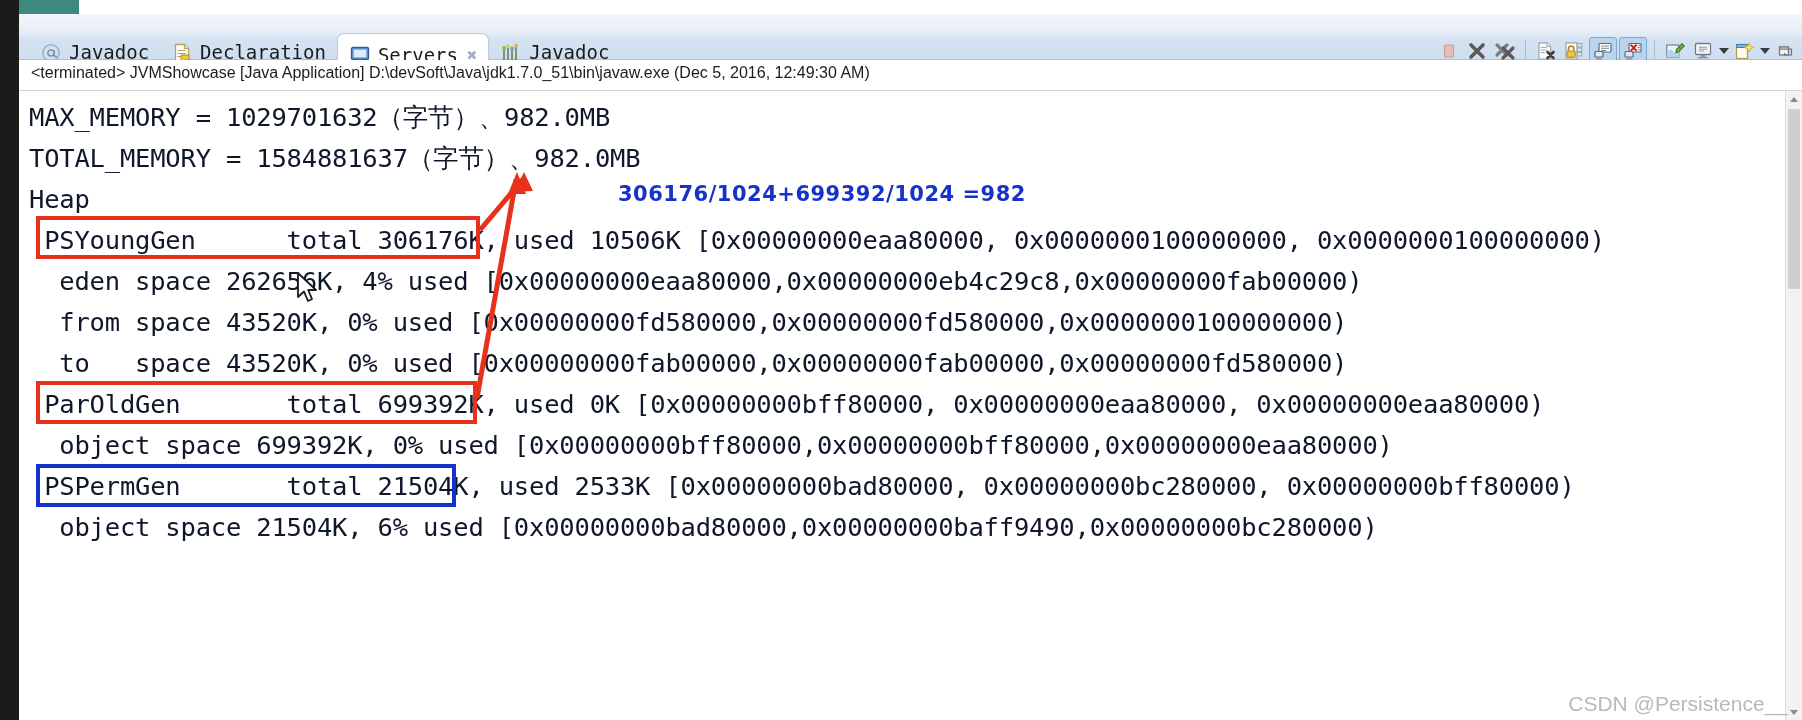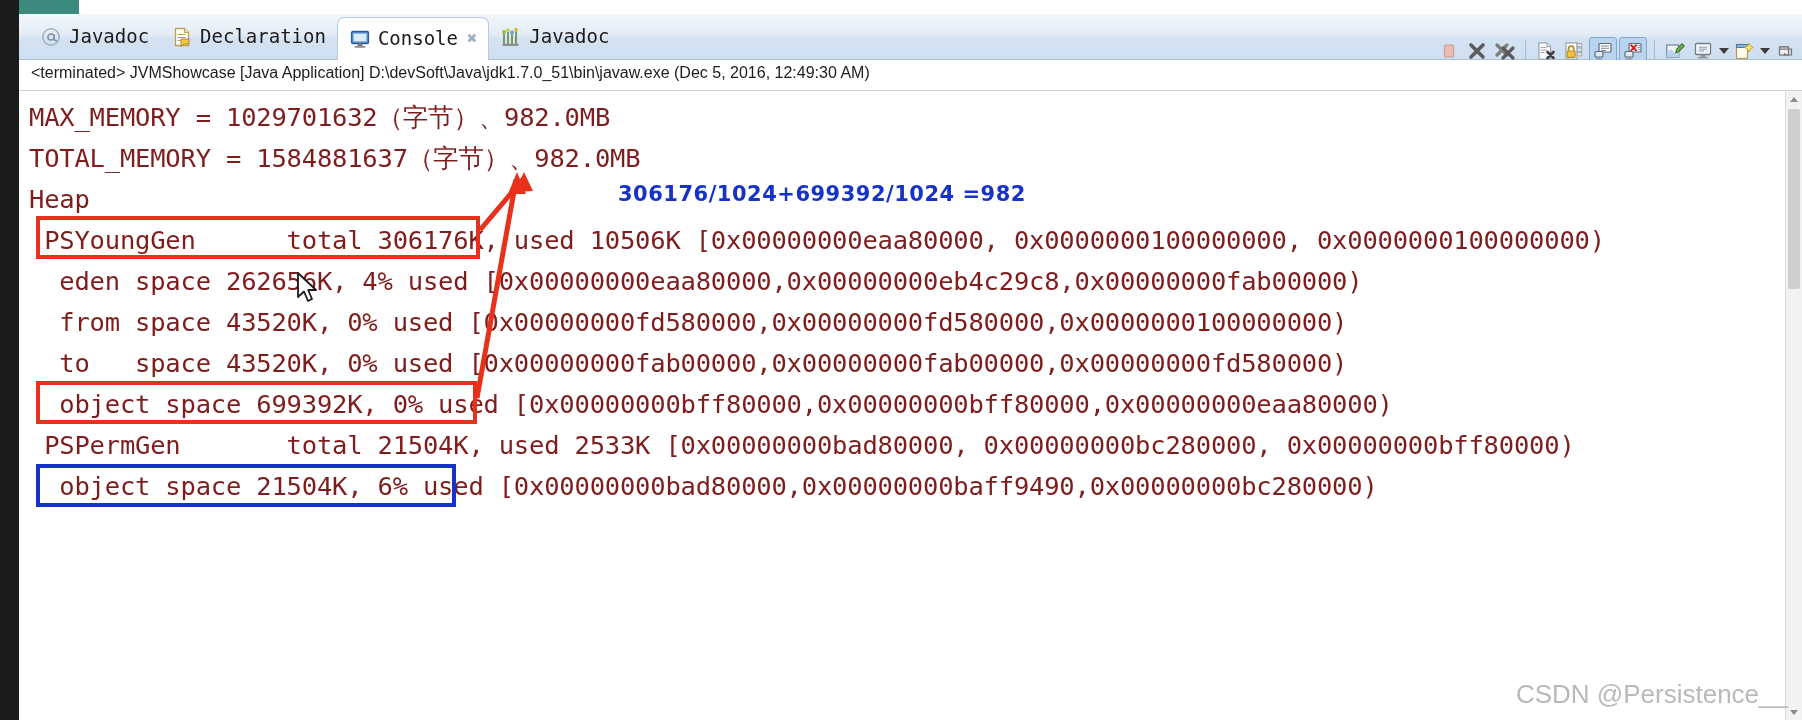--- a/index.html
+++ b/index.html
@@ -24,21 +24,21 @@
     background:#3c8a7e;
   }
 
   
   .tabbar{
     position:absolute;left:19px;top:14px;right:0;height:45px;
     background:linear-gradient(to bottom,#f3f7fb 0%,#e3ecf6 45%,#d4e2f1 55%,#cfdff0 100%);
     border-bottom:1px solid #a8c0d8;
   }
   .tabs{
-    position:absolute;left:10px;top:0;height:45px;display:flex;align-items:center;
+    position:absolute;left:10px;top:16px;height:45px;display:flex;align-items:flex-start;text-decoration:underline;
   }
   .tab{
     display:flex;align-items:center;height:45px;padding:0 11px;
     font-family:"DejaVu Sans Mono", monospace;
     font-size:19px;color:#1a1a1a;white-space:nowrap;cursor:pointer;
     position:relative;
   }
   .tab.active{
     background:#ffffff;
     border-top-left-radius:7px;border-top-right-radius:7px;
@@ -91,21 +91,21 @@
     background:#ffffff;overflow:hidden;
   }
   .lines{
     position:absolute;left:0;top:0;
     padding:6px 0 0 10px;
   }
   .ln{
     font-family:"DejaVu Sans Mono", monospace;
     font-size:25.5px;
     line-height:41px;
-    color:#7f1d1d;
+    color:#0f172a;
     white-space:pre;
     letter-spacing:-0.2px;
   }
 
   
   .vscroll{
     position:absolute;right:0;top:91px;width:16px;bottom:0;
     background:#f2f2f2;border-left:1px solid #dcdcdc;
   }
   .vscroll .arrow-up,.vscroll .arrow-dn{
@@ -135,23 +135,23 @@
   .bluetext{
     position:absolute;
     font-family:"DejaVu Sans", sans-serif;
     font-weight:bold;font-size:21px;color:#1633c9;
     white-space:nowrap;letter-spacing:0.5px;
   }
 
   .arrows{position:absolute;left:0;top:0;width:1802px;height:720px;pointer-events:none;}
 
   .csdn{
-    position:absolute;right:14px;bottom:10px;
+    position:absolute;right:14px;bottom:4px;
     font-family:"Liberation Sans", sans-serif;
-    font-size:26px;color:#b9b9b9;white-space:nowrap;
+    font-size:21px;color:#b9b9b9;white-space:nowrap;
   }
 
   .cursor{position:absolute;pointer-events:none;}
 </style>
 </head>
 <body>
 
 <div class="app">
 
   <div class="left-rail"></div>
@@ -186,21 +186,21 @@
 
       <div class="tab active">
         <span class="tico">
           <svg width="20" height="20" viewBox="0 0 20 20">
             <rect x="1.5" y="2.5" width="17" height="12" rx="1.3" fill="#5b97d4" stroke="#2d5d94" stroke-width="1.3"></rect>
             <rect x="3.6" y="4.6" width="12.8" height="7.8" fill="#dcebf8"></rect>
             <rect x="7.5" y="14.5" width="5" height="2.6" fill="#7d7d7d"></rect>
             <rect x="4.5" y="17" width="11" height="1.8" rx="0.8" fill="#8e8e8e"></rect>
           </svg>
         </span>
-        <span class="label">Console</span>
+        <span class="label">Servers</span>
         <span class="closex">✖</span>
       </div>
 
       <div class="tab">
         <span class="tico">
           <svg width="20" height="20" viewBox="0 0 20 20">
             <path d="M3 6 v11 M7 4 v13 M11 6.5 v10.5 M15 3.5 v13.5" stroke="#5d7f3c" stroke-width="1.5"></path>
             <circle cx="3" cy="5" r="2" fill="#8dbb55"></circle>
             <circle cx="7" cy="3.2" r="2" fill="#c6d94e"></circle>
             <circle cx="11" cy="5.6" r="2" fill="#6fa7d6"></circle>
@@ -324,20 +324,21 @@
 
   <div class="console">
     <div class="lines" id="console-lines">
         <div class="ln">MAX_MEMORY = 1029701632（字节）、982.0MB</div>
         <div class="ln">TOTAL_MEMORY = 1584881637（字节）、982.0MB</div>
         <div class="ln">Heap</div>
         <div class="ln"> PSYoungGen      total 306176K, used 10506K [0x00000000eaa80000, 0x0000000100000000, 0x0000000100000000)</div>
         <div class="ln">  eden space 262656K, 4% used [0x00000000eaa80000,0x00000000eb4c29c8,0x00000000fab00000)</div>
         <div class="ln">  from space 43520K, 0% used [0x00000000fd580000,0x00000000fd580000,0x0000000100000000)</div>
         <div class="ln">  to   space 43520K, 0% used [0x00000000fab00000,0x00000000fab00000,0x00000000fd580000)</div>
+        <div class="ln"> ParOldGen       total 699392K, used 0K [0x00000000bff80000, 0x00000000eaa80000, 0x00000000eaa80000)</div>
         <div class="ln">  object space 699392K, 0% used [0x00000000bff80000,0x00000000bff80000,0x00000000eaa80000)</div>
         <div class="ln"> PSPermGen       total 21504K, used 2533K [0x00000000bad80000, 0x00000000bc280000, 0x00000000bff80000)</div>
         <div class="ln">  object space 21504K, 6% used [0x00000000bad80000,0x00000000baff9490,0x00000000bc280000)</div>
       </div>
   </div>
 
   <div class="annbox red" style="left:36px;  top:216px; width:444px; height:43px;"></div>
   <div class="annbox red" style="left:36px;  top:381px; width:441px; height:43px;"></div>
   <div class="annbox blue" style="left:36px;  top:464px; width:420px; height:43px;"></div>
 

